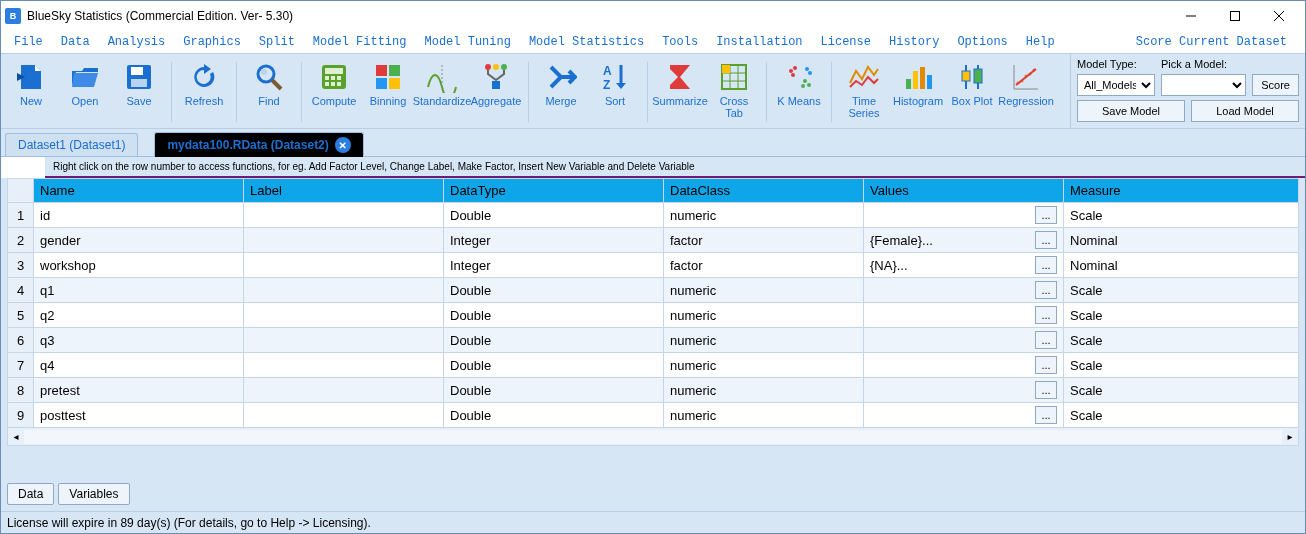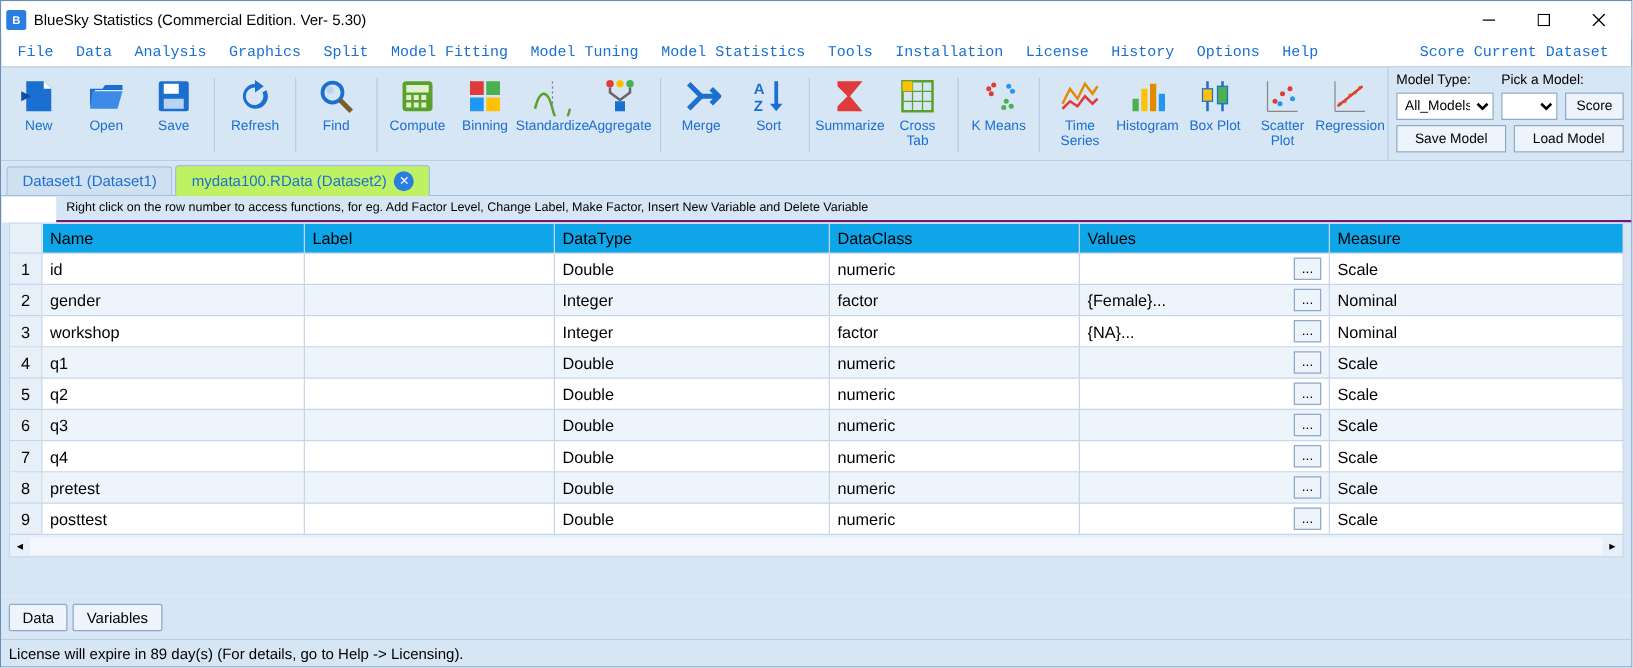--- a/index.html
+++ b/index.html
@@ -29,22 +29,22 @@
 .tsep { width: 1px; background: #b8cde6; margin: 4px 4px; align-self: stretch; }
 
 .sidepanel { width: 235px; padding: 4px 6px; background: #d7e6f4; border-left: 1px solid #b8cde6; display:flex; flex-direction:column; gap:4px;}
 .sp-row { display: flex; align-items: center; gap: 6px; }
 .sp-label { font-size: 11px; }
 .sp-select { flex:1; height: 22px; border: 1px solid #8fa9c7; background: #fff; font-size: 11px; padding: 0 2px; }
 .sp-btn { height: 22px; padding: 0 8px; border: 1px solid #8fa9c7; background: #eef4fb; font-size: 11px; cursor:pointer; }
 
 
 .tabstrip { height: 28px; display: flex; align-items: flex-end; padding: 0 4px; background: #d7e6f4; border-bottom: 1px solid #9fbde0;}
-.dstab { padding: 4px 12px; border: 1px solid #9fbde0; border-bottom: none; border-top-left-radius: 3px; border-top-right-radius: 3px; margin-right: 2px; background: #cfe0f1; color: #1a6fd1; font-size: 12px; cursor:pointer; display:flex; align-items:center; gap:6px;}
-.dstab.active { background: #bef264; color: #1a6fd1; font-weight: 400; position:relative; top:1px;}
+.dstab { padding: 4px 12px; border: 1px solid #9fbde0; border-bottom: none; border-top-left-radius: 3px; border-top-right-radius: 3px; margin-right: 16px; background: #cfe0f1; color: #1a6fd1; font-size: 12px; cursor:pointer; display:flex; align-items:center; gap:6px;}
+.dstab.active { background: #000000; color: #1a6fd1; font-weight: 700; position:relative; top:1px;}
 .tab-close { width:16px; height:16px; background:#2b7de0; border-radius:50%; color:#fff; display:flex; align-items:center; justify-content:center; font-size:10px;}
 
 
 .hintbar { padding: 4px 8px; background: #d7e6f4; font-size: 10px; border-bottom:2px solid #701a75;margin-left:44px; }
 
 
 .gridwrap { flex: 1; background: #d7e6f4; padding: 0 6px 0 6px; display:flex; flex-direction:column; overflow:hidden;}
 table.grid { border-collapse: collapse; width: 100%; background: #fff; table-layout:fixed;}
 table.grid th, table.grid td { border: 1px solid #c5d6ea; padding: 3px 6px; text-align: left; font-size: 13px; height: 24px; white-space:nowrap; overflow:hidden;}
 table.grid th { background: #0ea5e9; font-weight: normal; }
@@ -306,34 +306,20 @@
         <div class="tbtn">
           <div class="ticon">
             <svg width="32" height="32" viewBox="0 0 32 32">
               <line x1="10" y1="4" x2="10" y2="28" stroke="#1a6fd1" stroke-width="2"></line>
               <rect x="6" y="10" width="8" height="10" fill="#ffc107" stroke="#1a6fd1"></rect>
               <line x1="22" y1="4" x2="22" y2="28" stroke="#1a6fd1" stroke-width="2"></line>
               <rect x="18" y="8" width="8" height="14" fill="#4caf50" stroke="#1a6fd1"></rect>
             </svg>
           </div>
           <div class="tlabel">Box Plot</div>
-        </div>
-        <div class="tbtn">
-          <div class="ticon">
-            <svg width="32" height="32" viewBox="0 0 32 32">
-              <line x1="4" y1="4" x2="4" y2="28" stroke="#888"></line>
-              <line x1="4" y1="28" x2="28" y2="28" stroke="#888"></line>
-              <circle cx="10" cy="20" r="2" fill="#e03b3b"></circle>
-              <circle cx="16" cy="14" r="2" fill="#e03b3b"></circle>
-              <circle cx="22" cy="10" r="2" fill="#e03b3b"></circle>
-              <circle cx="14" cy="22" r="2" fill="#2196f3"></circle>
-              <circle cx="24" cy="18" r="2" fill="#2196f3"></circle>
-            </svg>
-          </div>
-          <div class="tlabel">Scatter Plot</div>
         </div>
         <div class="tbtn">
           <div class="ticon">
             <svg width="32" height="32" viewBox="0 0 32 32">
               <line x1="4" y1="4" x2="4" y2="28" stroke="#888"></line>
               <line x1="4" y1="28" x2="28" y2="28" stroke="#888"></line>
               <circle cx="8" cy="22" r="1.5" fill="#e08b00"></circle>
               <circle cx="12" cy="20" r="1.5" fill="#e08b00"></circle>
               <circle cx="16" cy="15" r="1.5" fill="#e08b00"></circle>
               <circle cx="20" cy="13" r="1.5" fill="#e08b00"></circle>

